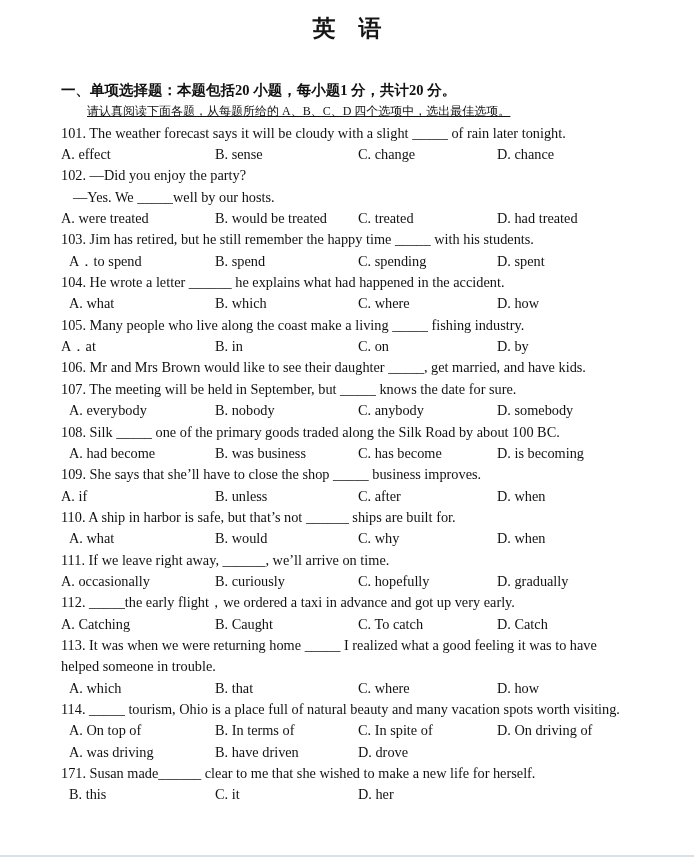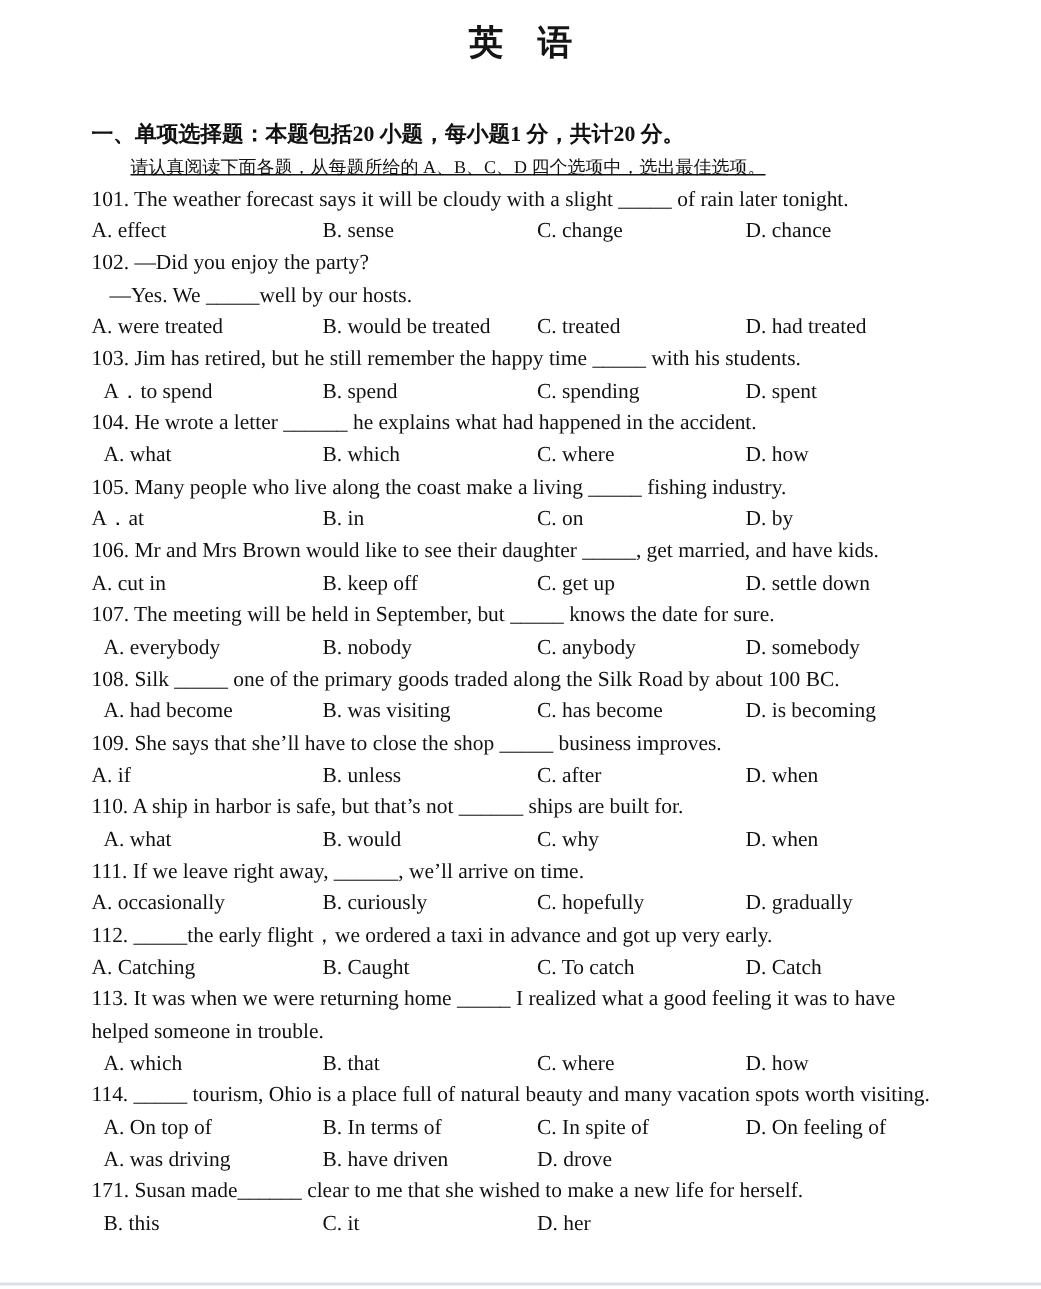--- a/index.html
+++ b/index.html
@@ -84,41 +84,35 @@
           <div class="line stem"><span class="q-num">105.</span> Many people who live along the coast make a living _____ fishing industry.</div>
           <div class="line opts">
             <span class="opt">A．at</span>
             <span class="opt">B. in</span>
             <span class="opt">C. on</span>
             <span class="opt">D. by</span>
           </div>
         </div>
         <div>
           <div class="line stem"><span class="q-num">106.</span> Mr and Mrs Brown would like to see their daughter _____, get married, and have kids.</div>
-          <div class="line opts">
-            <span class="opt">A. cut in</span>
-            <span class="opt">B. keep off</span>
-            <span class="opt">C. get up</span>
-            <span class="opt">D. settle down</span>
-          </div>
         </div>
         <div>
           <div class="line stem"><span class="q-num">107.</span> The meeting will be held in September, but _____ knows the date for sure.</div>
           <div class="line opts aind">
             <span class="opt">A. everybody</span>
             <span class="opt">B. nobody</span>
             <span class="opt">C. anybody</span>
             <span class="opt">D. somebody</span>
           </div>
         </div>
         <div>
           <div class="line stem"><span class="q-num">108.</span> Silk _____ one of the primary goods traded along the Silk Road by about 100 BC.</div>
           <div class="line opts aind">
             <span class="opt">A. had become</span>
-            <span class="opt">B. was visiting</span>
+            <span class="opt">B. was business</span>
             <span class="opt">C. has become</span>
             <span class="opt">D. is becoming</span>
           </div>
         </div>
         <div>
           <div class="line stem"><span class="q-num">109.</span> She says that she’ll have to close the shop _____ business improves.</div>
           <div class="line opts">
             <span class="opt">A. if</span>
             <span class="opt">B. unless</span>
             <span class="opt">C. after</span>
@@ -161,21 +155,21 @@
             <span class="opt">C. where</span>
             <span class="opt">D. how</span>
           </div>
         </div>
         <div>
           <div class="line stem"><span class="q-num">114.</span> _____ tourism, Ohio is a place full of natural beauty and many vacation spots worth visiting.</div>
           <div class="line opts aind">
             <span class="opt">A. On top of</span>
             <span class="opt">B. In terms of</span>
             <span class="opt">C. In spite of</span>
-            <span class="opt">D. On feeling of</span>
+            <span class="opt">D. On driving of</span>
           </div>
         </div>
         <div>
           <div class="line opts aind">
             <span class="opt">A. was driving</span>
             <span class="opt">B. have driven</span>
             <span class="opt">D. drove</span>
           </div>
         </div>
         <div>

